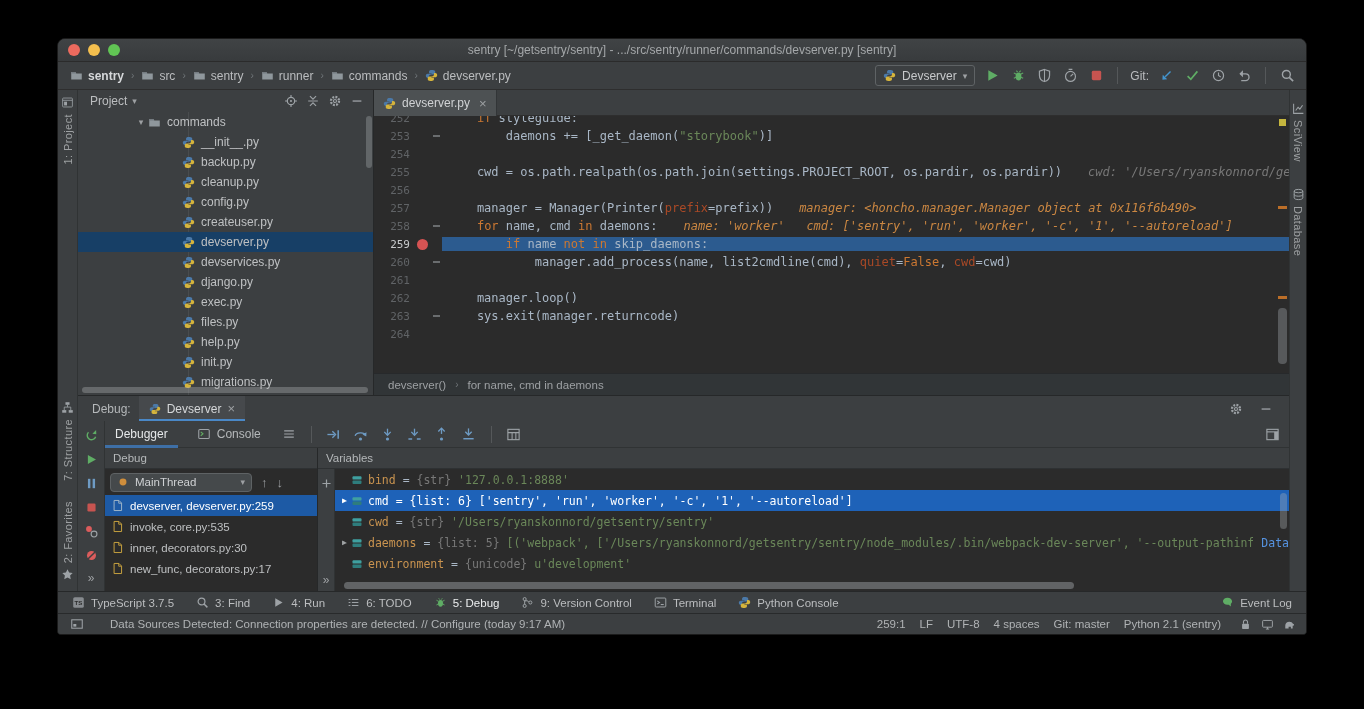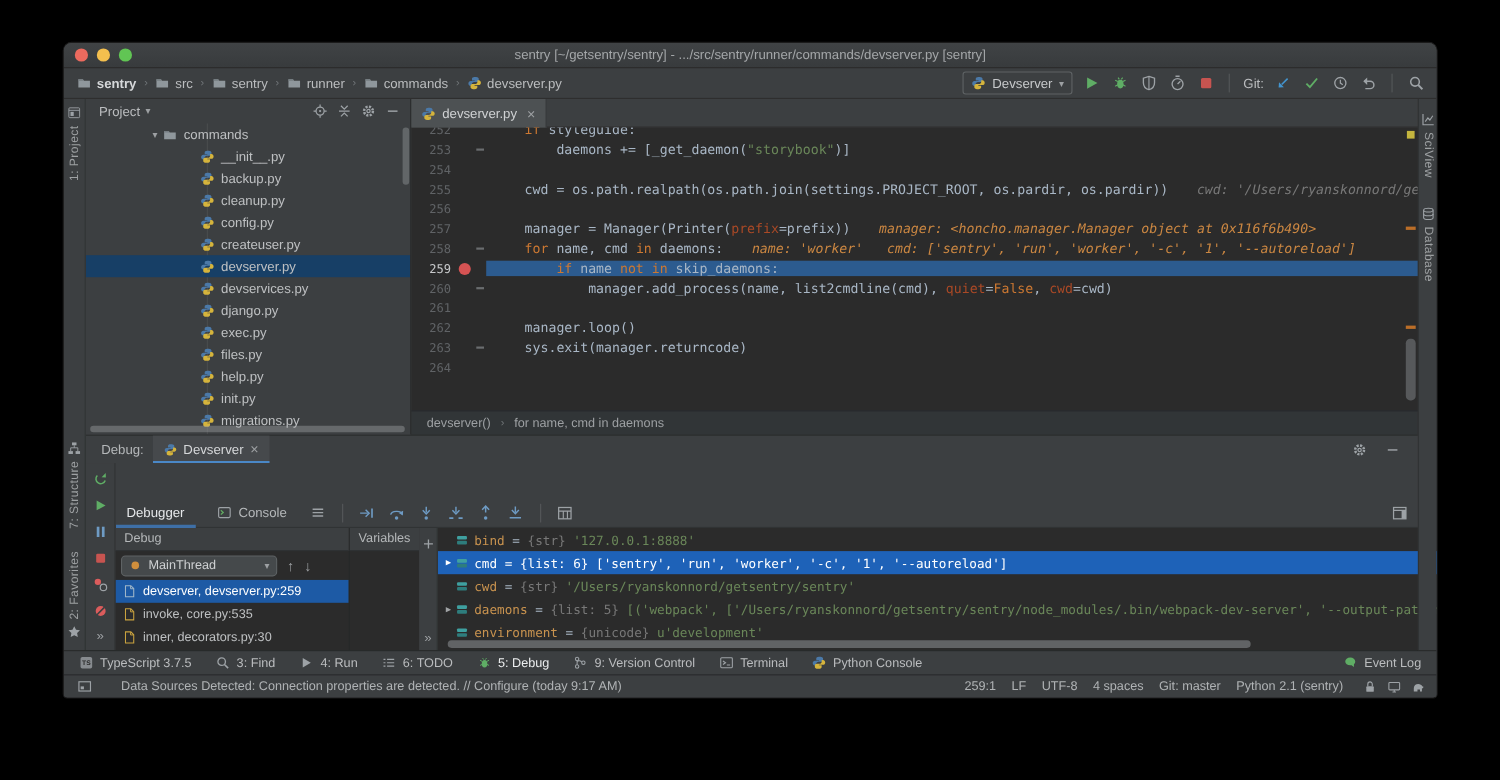--- a/index.html
+++ b/index.html
@@ -107,37 +107,37 @@
           background:#46494c; color:#d5d7d9; box-shadow:inset 0 -2px 0 #4a88c7; }
   .dtab .close { color:#9da0a3; font-size:13px; }
   .dhright { margin-left:auto; display:flex; align-items:center; gap:12px; padding-right:14px; }
   .dbody { flex:1; min-height:0; display:flex; }
   .dvbar { width:27px; flex:none; background:#3c3f41; border-right:1px solid #303334;
            display:flex; flex-direction:column; align-items:center; gap:8px; padding-top:7px; }
   .dvbar .more, .more { color:#9da0a3; font-size:12px; }
   .dvbar .more { margin-top:auto; margin-bottom:6px; }
   .dmain { flex:1; min-width:0; display:flex; flex-direction:column; }
   .dtoolrow { height:27px; flex:none; display:flex; align-items:center; gap:9px; padding:0 8px 0 0;
-              border-bottom:1px solid #303334;margin-top:32px; }
+              border-bottom:1px solid #303334; }
   .dbtab { height:27px; display:flex; align-items:center; gap:6px; padding:0 10px; font-size:12px; color:#b5b8ba; }
   .dbtab.active { color:#e6e8ea; box-shadow:inset 0 -3px 0 #3e6fa6; }
   .dtoolrow .spacer { flex:1; }
   .dpanels { flex:1; min-height:0; display:flex; }
   .frames { width:213px; flex:none; display:flex; flex-direction:column; border-right:1px solid #262829; background:#2b2b2b; }
   .phead { height:21px; flex:none; background:#3c3f41; border-bottom:1px solid #2e3133;
            display:flex; align-items:center; padding:0 8px; font-size:11.5px; color:#b5b8ba; }
   .threadrow { height:26px; flex:none; display:flex; align-items:center; gap:9px; padding:12px 5px; }
   .tcombo { width:142px; height:19px; display:flex; align-items:center; gap:6px; padding:0 6px;
             background:#45494b; border:1px solid #5e6264; border-radius:4px; font-size:11.5px; color:#cfd1d3; }
   .tcombo .chev { margin-left:auto; }
   .arrbtn { color:#9da0a3; font-size:13px; }
   .framelist { flex:1; overflow:hidden; font-size:11.5px; color:#bec0c2; }
   .frow { height:21px; display:flex; align-items:center; gap:6px; padding-left:6px; white-space:nowrap; }
   .frow.sel { background:#1d5aa5; color:#fff; }
-  .vars { flex:1; min-width:0; display:flex; flex-direction:row; background:#2b2b2b; }
+  .vars { flex:1; min-width:0; display:flex; flex-direction:column; background:#2b2b2b; }
   .vbody { flex:1; min-height:0; display:flex; position:relative; }
   .vminibar { width:17px; flex:none; background:#3c3f41; border-right:1px solid #303334;
               display:flex; flex-direction:column; align-items:center; padding:5px 0 4px; }
   .vminibar .more { margin-top:auto; }
   .vlist { flex:1; min-width:0; overflow:hidden; position:relative;
            font-family:"DejaVu Sans Mono", monospace; font-size:11.5px; }
   .vrow { height:21px; display:flex; align-items:center; padding-left:3px; white-space:pre; overflow:hidden; }
   .vrow .arr { width:13px; flex:none; text-align:center; color:#a0a3a5; font-size:8px; }
   .vrow .vic { flex:none; display:inline-flex; margin-right:5px; }
   .vname { color:#c9934f; } .veq { color:#a9b7c6; } .vtype { color:#787878; } .vval { color:#6a8759; }
@@ -854,21 +854,21 @@
                               <rect x="2" y="3" width="12" height="4.4" rx="1.2" fill="#3fa0a0"></rect>
                               <rect x="2" y="8.8" width="12" height="4.4" rx="1.2" fill="#2e7d7d"></rect>
                             </svg></span><span class="vname">cmd</span><span class="veq"> = </span><span class="vtype">{list: 6} </span><span class="vval">['sentry', 'run', 'worker', '-c', '1', '--autoreload']</span></div>
                         <div class="vrow"><span class="arr"></span><span class="vic"><svg width="12" height="12" viewBox="0 0 16 16" xmlns="http://www.w3.org/2000/svg">
                               <rect x="2" y="3" width="12" height="4.4" rx="1.2" fill="#3fa0a0"></rect>
                               <rect x="2" y="8.8" width="12" height="4.4" rx="1.2" fill="#2e7d7d"></rect>
                             </svg></span><span class="vname">cwd</span><span class="veq"> = </span><span class="vtype">{str} </span><span class="vval">'/Users/ryanskonnord/getsentry/sentry'</span></div>
                         <div class="vrow"><span class="arr">▶</span><span class="vic"><svg width="12" height="12" viewBox="0 0 16 16" xmlns="http://www.w3.org/2000/svg">
                               <rect x="2" y="3" width="12" height="4.4" rx="1.2" fill="#3fa0a0"></rect>
                               <rect x="2" y="8.8" width="12" height="4.4" rx="1.2" fill="#2e7d7d"></rect>
-                            </svg></span><span class="vname">daemons</span><span class="veq"> = </span><span class="vtype">{list: 5} </span><span class="vval trunc">[('webpack', ['/Users/ryanskonnord/getsentry/sentry/node_modules/.bin/webpack-dev-server', '--output-pathinfo', '--watch', u</span><span class="vlink">Event</span></div>
+                            </svg></span><span class="vname">daemons</span><span class="veq"> = </span><span class="vtype">{list: 5} </span><span class="vval trunc">[('webpack', ['/Users/ryanskonnord/getsentry/sentry/node_modules/.bin/webpack-dev-server', '--output-pathinfo', '--watch', u</span><span class="vlink">Data</span></div>
                         <div class="vrow"><span class="arr"></span><span class="vic"><svg width="12" height="12" viewBox="0 0 16 16" xmlns="http://www.w3.org/2000/svg">
                               <rect x="2" y="3" width="12" height="4.4" rx="1.2" fill="#3fa0a0"></rect>
                               <rect x="2" y="8.8" width="12" height="4.4" rx="1.2" fill="#2e7d7d"></rect>
                             </svg></span><span class="vname">environment</span><span class="veq"> = </span><span class="vtype">{unicode} </span><span class="vval">u'development'</span></div>
                       </div>
                     <div class="vars-hscroll"></div>
                     <div class="vars-vscroll"></div>
                   </div>
                 </div>
               </div>

